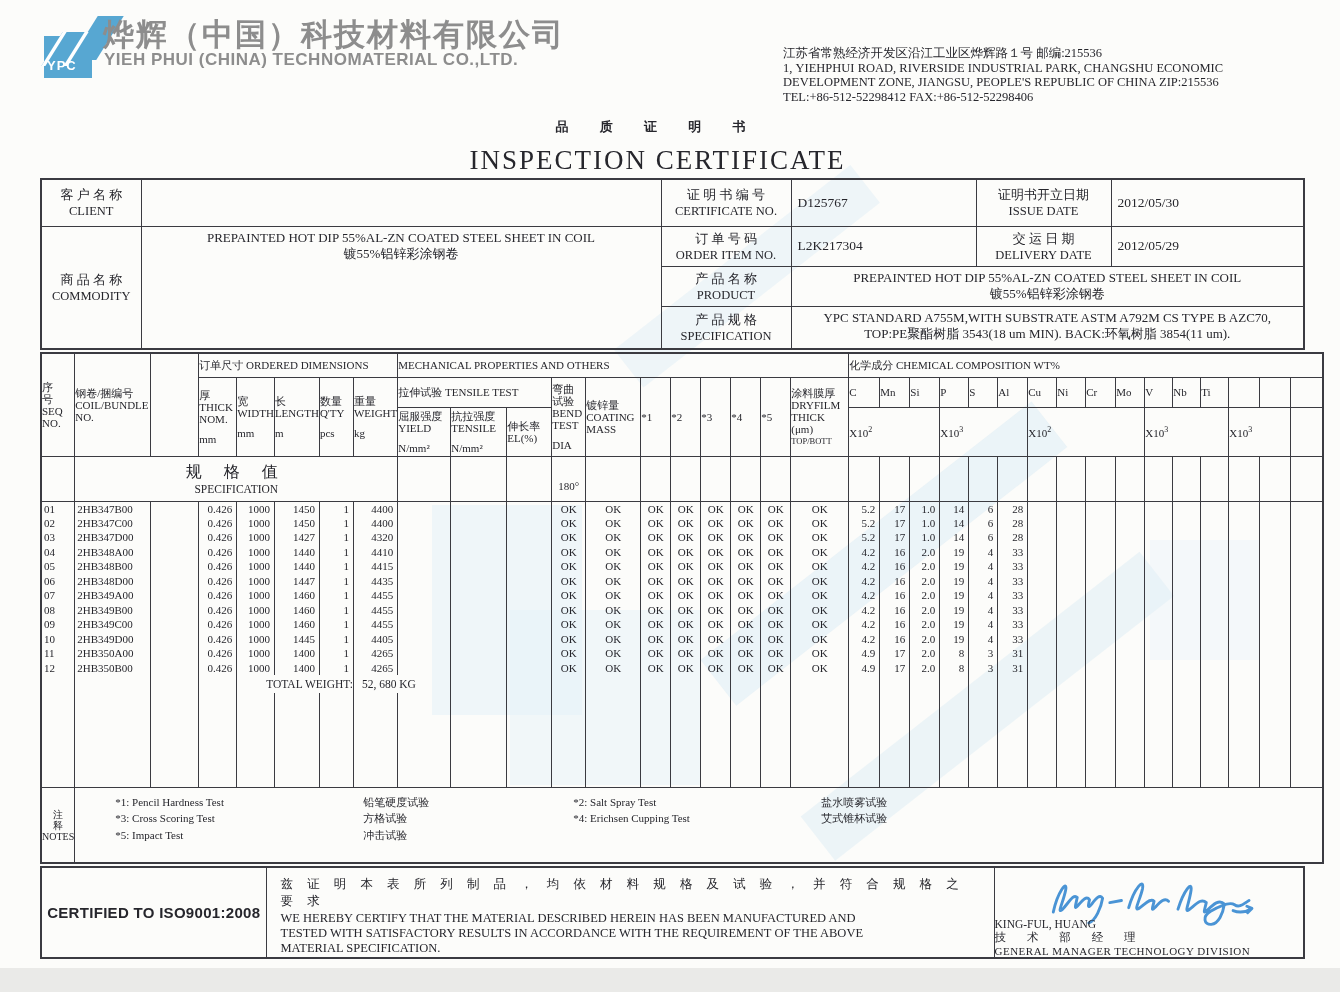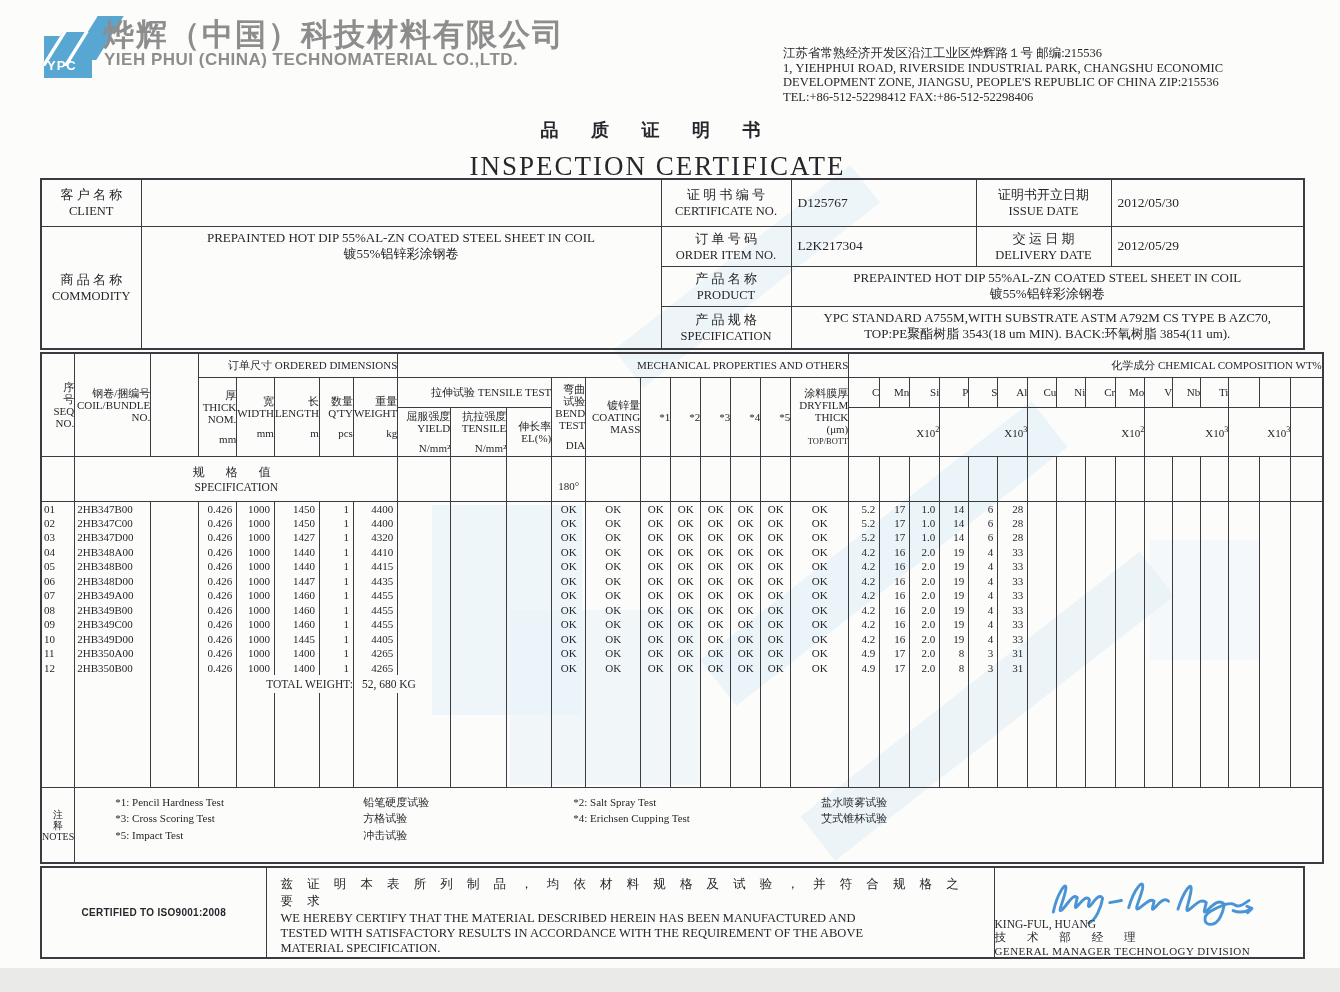--- a/index.html
+++ b/index.html
@@ -17,56 +17,56 @@
   
   #logo { left:44px; top:14px; width:88px; height:66px; }
   #logo .sq { position:absolute; left:0; top:22px; width:48px; height:42px; background:#57a7d2; }
   #logo .ypc { position:absolute; left:3px; top:44px; color:#fff; font-family:"Liberation Sans",sans-serif; font-weight:bold; font-size:13px; letter-spacing:1px; }
   #logo .sl1 { position:absolute; left:8px; top:18px; width:26px; height:34px; background:#57a7d2; border-left:4px solid #fff; border-right:4px solid #fff; transform:skewX(-32deg); }
   #logo .sl2 { position:absolute; left:40px; top:2px; width:26px; height:44px; background:#57a7d2; transform:skewX(-32deg); }
   #company-cn { left:103px; top:14px; font-size:31px; font-weight:bold; color:#8d8d8d; letter-spacing:2px; }
   #company-en { left:104px; top:50px; font-size:17px; font-weight:bold; color:#8d8d8d; letter-spacing:0.5px; font-family:"Liberation Sans",sans-serif; }
   #address { left:783px; top:46px; font-size:12.5px; line-height:14.5px; white-space:pre-line; }
   #title { left:0; top:118px; width:1315px; text-align:center; }
-  #title .t-cn { font-size:18px; font-weight:bold; letter-spacing:14px; }
+  #title .t-cn { font-size:13px; font-weight:bold; letter-spacing:14px; }
   #title .t-en { font-size:27px; letter-spacing:2px; margin-top:9px; }
 
   
   #info-table { left:40px; top:178px; border-collapse:collapse; table-layout:fixed; }
   #info-table td { border:1.6px solid #3b3b41; vertical-align:middle; padding:2px 6px; background:transparent; }
   #info-table { border:2px solid #3b3b41; }
   .lbl { text-align:center; }
   .lbl .cn { font-size:13px; }
   .lbl .en { font-size:12.5px; }
   .val { font-size:13.5px; padding-left:12px; }
   .val-2line { vertical-align:top !important; padding-top:3px !important; font-size:13px; line-height:16px;text-align:center; }
 
   
   #main-table { left:40px; top:352px; border-collapse:collapse; table-layout:fixed; border:2px solid #3b3b41; }
   #main-table td { font-size:11px; overflow:hidden; background:transparent; }
-  td.hc { border:1px solid #3b3b41; text-align:right; vertical-align:middle; line-height:12px; }
+  td.hc { border:1px solid #3b3b41; text-align:left; vertical-align:middle; line-height:12px; }
   td.vc { border-left:1px solid #3b3b41; border-right:1px solid #3b3b41; text-align:center; line-height:14.4px; }
   td.sc { border-left:1px solid #3b3b41; border-right:1px solid #3b3b41; border-bottom:1px solid #3b3b41; text-align:center; vertical-align:middle; }
   td.nc { border:1px solid #3b3b41; }
   .num { text-align:right !important; padding-right:4px !important; }
   .txt { text-align:left !important; padding-left:2px !important; }
   .small { font-size:10.5px; }
   .tiny { font-size:8.5px; }
   .gap-top { padding-top:8px; }
   sup { font-size:8px; }
 
   #notes-content { padding:6px 0 12px 40px; font-size:12.5px; line-height:16.5px; vertical-align:top !important; }
   .note-row { display:flex; }
   .note-en { width:248px; }
   .note-cn { width:210px; }
 
   
   #footer-table { left:40px; top:866px; border-collapse:collapse; table-layout:fixed; border:2px solid #3b3b41; }
   #footer-table td { border:1.6px solid #3b3b41; vertical-align:top; background:transparent; }
-  #iso-cell { text-align:center; vertical-align:middle !important; font-family:"Liberation Sans",sans-serif; font-weight:bold; font-size:10px; letter-spacing:0.3px; }
+  #iso-cell { text-align:center; vertical-align:middle !important; font-family:"Liberation Sans",sans-serif; font-weight:bold; font-size:15px; letter-spacing:0.3px; }
   #certify-cell { padding:8px 10px 0 14px; }
   #certify-cn { font-size:12.5px; letter-spacing:5.5px; }
   #certify-en { font-size:12.5px; line-height:15px; margin-top:1px; }
   #sign-cell { text-align:left; padding-top:2px; }
   #signer-en { font-size:11.5px; margin-top:-10px; }
   #signer-cn { font-size:11.5px; letter-spacing:9px; }
   #signer-title { font-size:11px; letter-spacing:0.5px; }
 </style>
 </head>
 <body>
@@ -311,21 +311,21 @@
     <td class="hc" colspan="3">X10<sup>2</sup></td>
         <td class="hc" colspan="3">X10<sup>3</sup></td>
         <td class="hc" colspan="4">X10<sup>2</sup></td>
         <td class="hc" colspan="3">X10<sup>3</sup></td>
         <td class="hc" colspan="2">X10<sup>3</sup></td>
         <td class="hc" colspan="1"></td>
       </tr>
     <tr style="height:45px" id="specRow">
       <td class="sc"></td>
       <td class="sc" colspan="7">
-          <div style="letter-spacing:9px; font-size:12px;">规  格  值</div>
+          <div style="letter-spacing:9px; font-size:16px;">规  格  值</div>
           <div style="font-size:11.5px;">SPECIFICATION</div>
         </td>
       <td class="sc"></td>
       <td class="sc"></td>
       <td class="sc"></td>
       <td class="sc">
           <div style="padding-top:14px;">180°</div>
         </td>
       <td class="sc"></td>
       <td class="sc"></td>

